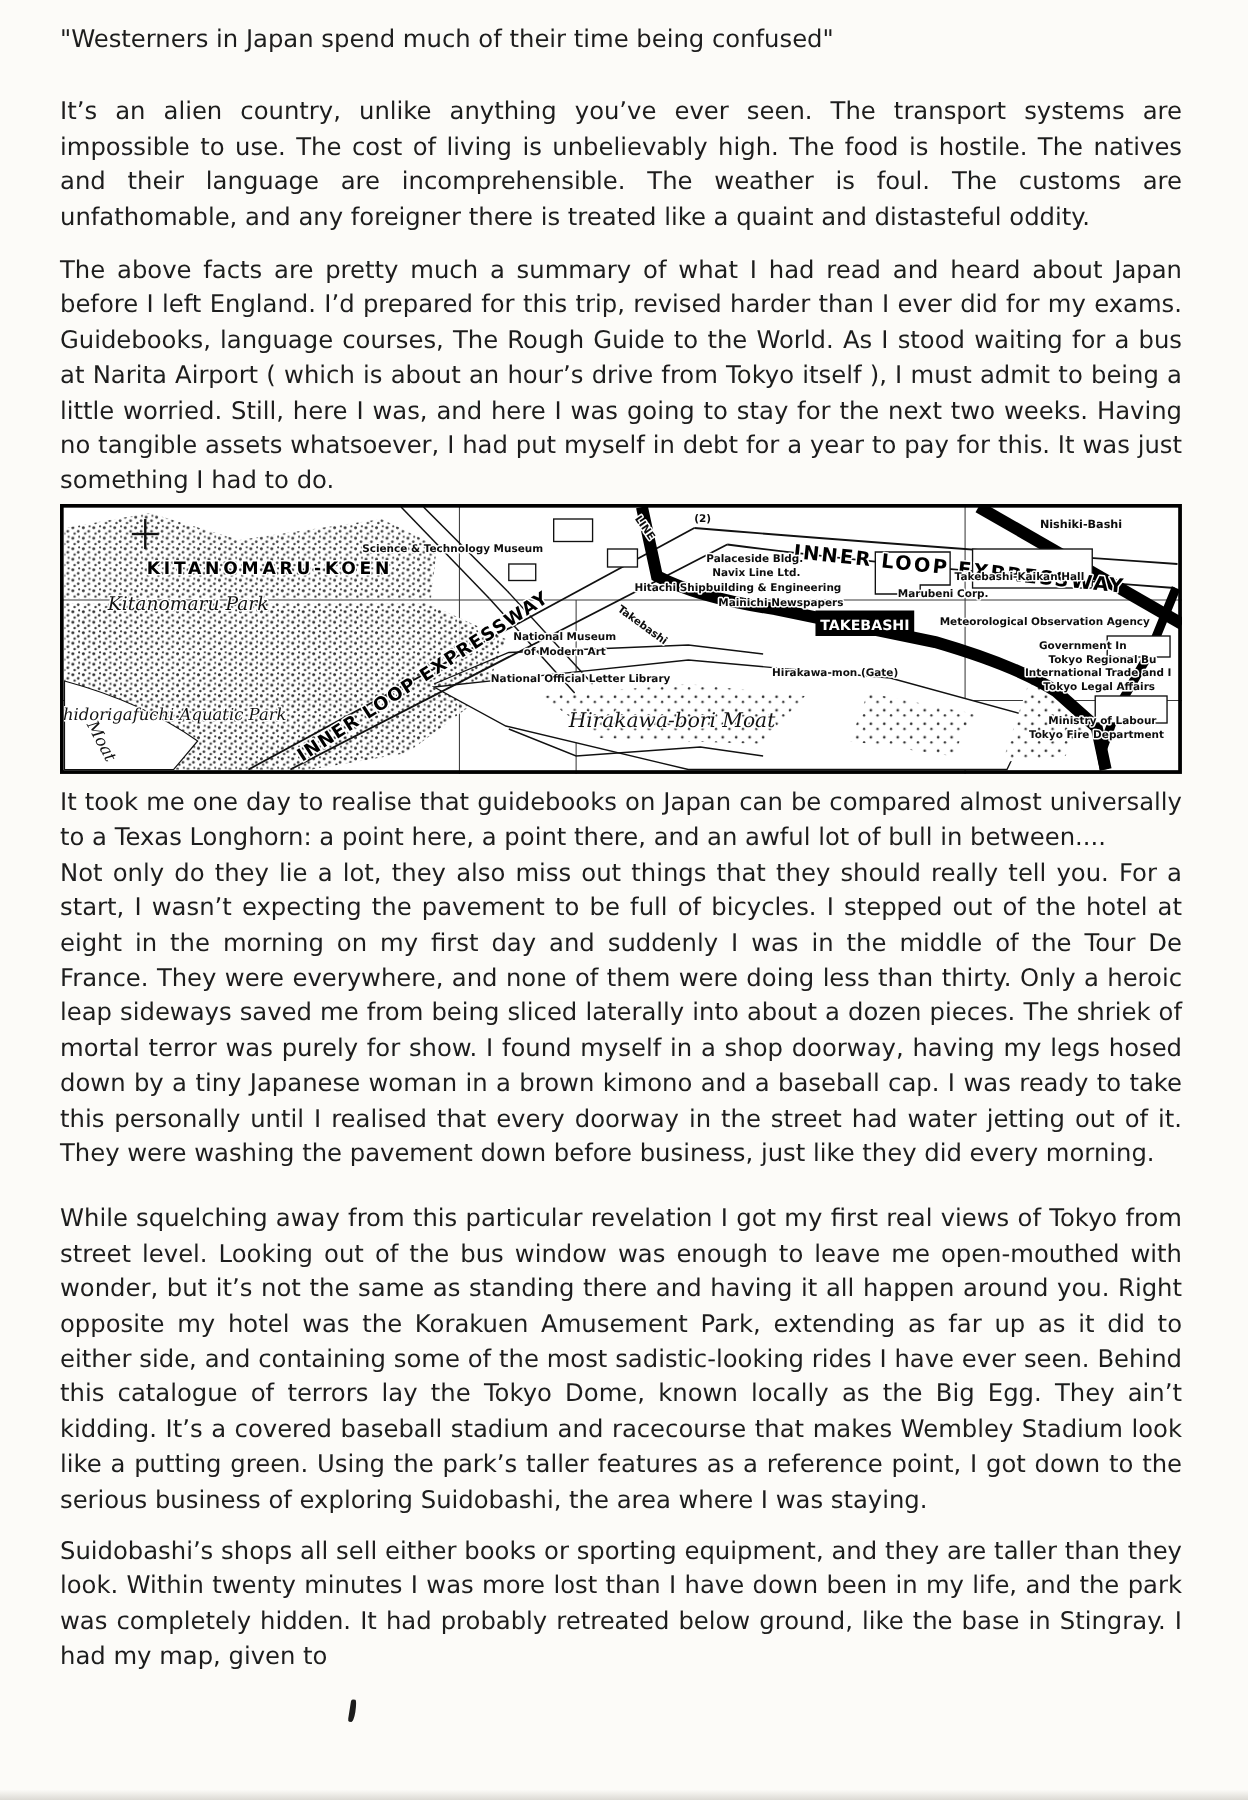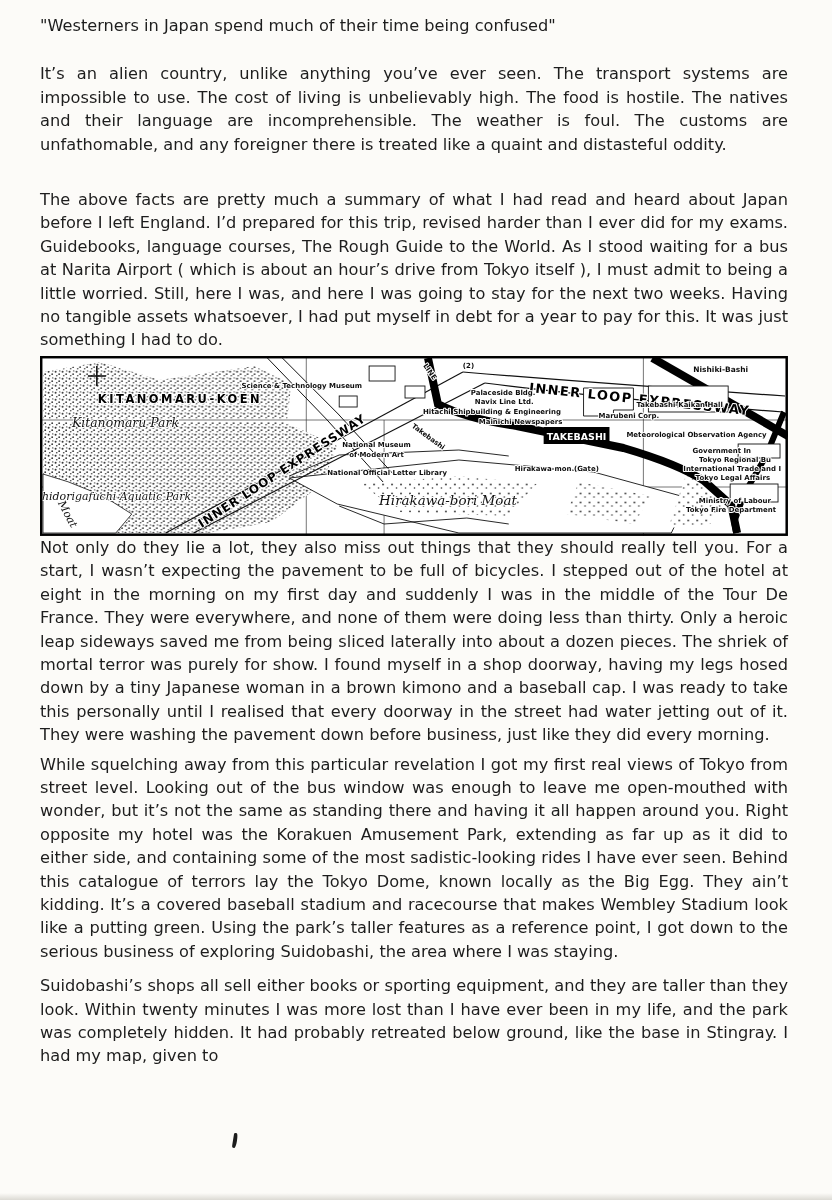--- a/index.html
+++ b/index.html
@@ -6,26 +6,26 @@
   body{width:832px;height:1200px;background:#e9e7e2;font-family:"DejaVu Sans",sans-serif}
   .page{
     position:relative;width:832px;height:1200px;box-sizing:border-box;
     background:#fcfbf8;color:#1d1d1d;
     padding:14px 44px 0 40px;
     font-size:16.2px;line-height:23.4px;
     text-align:justify;
   }
   .quote{margin:0 0 25px 0;text-align:left}
   p{margin:0}
-  .p1{margin-bottom:32px}
+  .p1{margin-bottom:12px}
   .p2{margin-bottom:0}
   .map-wrap{margin:4px 0 0 0;width:748px;height:180px}
   .p3{margin-top:7px}
   .p4{}
-  .p5{margin-top:6px}
+  .p5{margin-top:20px}
   .p6{margin-top:11px}
   .ink-mark{
     position:absolute;left:233px;top:1133px;width:4px;height:15px;
     background:#1c1c1c;border-radius:50% 50% 60% 40% / 15% 80% 70% 20%;
     transform:rotate(9deg);
   }
   .scan-edge{position:absolute;left:0;right:0;bottom:0;height:7px;
     background:linear-gradient(#fcfbf8,#dcdad4)}
   
   .halo{paint-order:stroke;stroke:#fff;stroke-width:2px;stroke-linejoin:round}
@@ -155,22 +155,23 @@
         <text class="ital-lg halo" x="340" y="149">Hirakawa-bori Moat</text>
         <text class="ital-sm halo" x="2" y="144">hidorigafuchi Aquatic Park</text>
         <text class="ital-sm halo" x="10" y="152" transform="rotate(62,18,156)">Moat</text>
         <text class="exp2 halo" x="162" y="172" transform="rotate(-33,162,172)">INNER LOOP EXPRESSWAY</text>
       </g>
 
       <rect x="1.2" y="1.2" width="747.5" height="177.5" fill="none" stroke="#000" stroke-width="2.5"></rect>
     </svg>
   </div>
 
+  <p class="p3">It took me one day to realise that guidebooks on Japan can be compared almost universally to a Texas Longhorn: a point here, a point there, and an awful lot of bull in between....</p>
 
   <p class="p4">Not only do they lie a lot, they also miss out things that they should really tell you. For a start, I wasn’t expecting the pavement to be full of bicycles. I stepped out of the hotel at eight in the morning on my first day and suddenly I was in the middle of the Tour De France. They were everywhere, and none of them were doing less than thirty. Only a heroic leap sideways saved me from being sliced laterally into about a dozen pieces. The shriek of mortal terror was purely for show. I found myself in a shop doorway, having my legs hosed down by a tiny Japanese woman in a brown kimono and a baseball cap. I was ready to take this personally until I realised that every doorway in the street had water jetting out of it. They were washing the pavement down before business, just like they did every morning.</p>
 
   <p class="p5">While squelching away from this particular revelation I got my first real views of Tokyo from street level. Looking out of the bus window was enough to leave me open-mouthed with wonder, but it’s not the same as standing there and having it all happen around you. Right opposite my hotel was the Korakuen Amusement Park, extending as far up as it did to either side, and containing some of the most sadistic-looking rides I have ever seen. Behind this catalogue of terrors lay the Tokyo Dome, known locally as the Big Egg. They ain’t kidding. It’s a covered baseball stadium and racecourse that makes Wembley Stadium look like a putting green. Using the park’s taller features as a reference point, I got down to the serious business of exploring Suidobashi, the area where I was staying.</p>
 
-  <p class="p6">Suidobashi’s shops all sell either books or sporting equipment, and they are taller than they look. Within twenty minutes I was more lost than I have ever been in my life, and the park was completely hidden. It had probably retreated below ground, like the base in Stingray. I had my map, given to</p>
+  <p class="p6">Suidobashi’s shops all sell either books or sporting equipment, and they are taller than they look. Within twenty minutes I was more lost than I have down been in my life, and the park was completely hidden. It had probably retreated below ground, like the base in Stingray. I had my map, given to</p>
 
   <span class="ink-mark"></span>
   <div class="scan-edge"></div>
 </div>
 
 </body></html>

